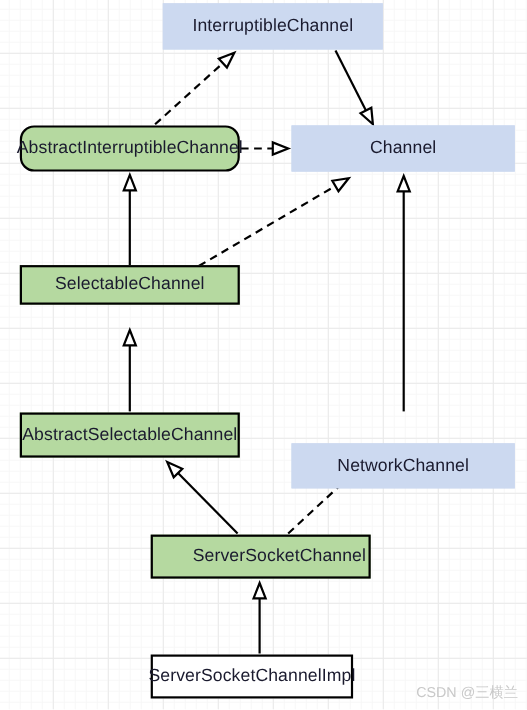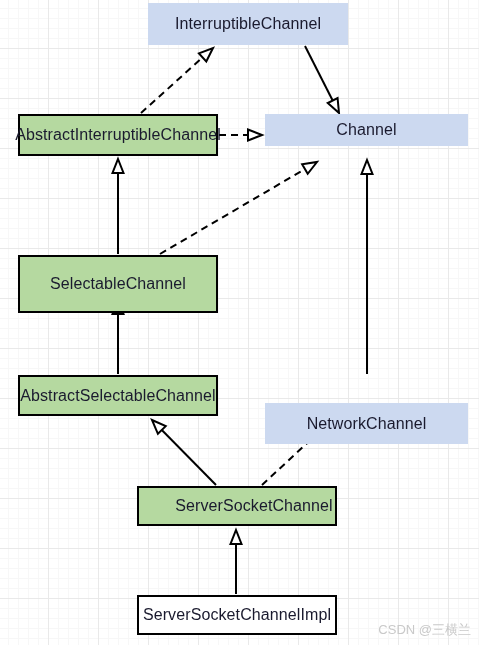--- a/index.html
+++ b/index.html
@@ -114,38 +114,38 @@
       <g>
         <line x1="236" y1="594" x2="236" y2="544" stroke="#000000" stroke-width="2"></line>
         <polygon points="236,530 241.5,544 230.5,544" fill="#ffffff" stroke="#000000" stroke-width="2" stroke-linejoin="miter"></polygon>
       </g>
     </svg>
 
   <div id="nodes-layer">
       <div class="node iface" style="left: 148px; top: 3px; width: 200px; height: 42px;">
         <span class="label">InterruptibleChannel</span>
       </div>
-      <div class="node absclass" style="left: 18px; top: 114px; width: 200px; height: 42px;">
+      <div class="node absclass" style="left: 18px; top: 114px; width: 200px; height: 42px; border-radius: 13px;">
         <span class="label">AbstractInterruptibleChannel</span>
       </div>
-      <div class="node iface" style="left: 265px; top: 114px; width: 203px; height: 32px; justify-content: center;">
+      <div class="node iface" style="left: 265px; top: 114px; width: 203px; height: 42px; justify-content: center;">
         <span class="label">Channel</span>
       </div>
-      <div class="node absclass" style="left: 18px; top: 255px; width: 200px; height: 58px;">
+      <div class="node absclass" style="left: 18px; top: 241px; width: 200px; height: 36px;">
         <span class="label">SelectableChannel</span>
       </div>
       <div class="node absclass" style="left: 18px; top: 375px; width: 200px; height: 41px; justify-content: center;">
         <span class="label">AbstractSelectableChannel</span>
       </div>
       <div class="node iface" style="left: 265px; top: 375px; width: 203px; height: 41px; margin-top: 28px;">
         <span class="label">NetworkChannel</span>
       </div>
       <div class="node absclass" style="left: 137px; top: 486px; width: 200px; height: 40px; padding-left: 34px;">
         <span class="label">ServerSocketChannel</span>
       </div>
-      <div class="node impl" style="left: 137px; top: 595px; width: 200px; height: 40px;">
+      <div class="node impl" style="left: 137px; top: 595px; width: 184px; height: 40px;">
         <span class="label">ServerSocketChannelImpl</span>
       </div>
     </div>
 
   <div id="watermark">CSDN @三横兰</div>
 
 </div>
 
 </body></html>

